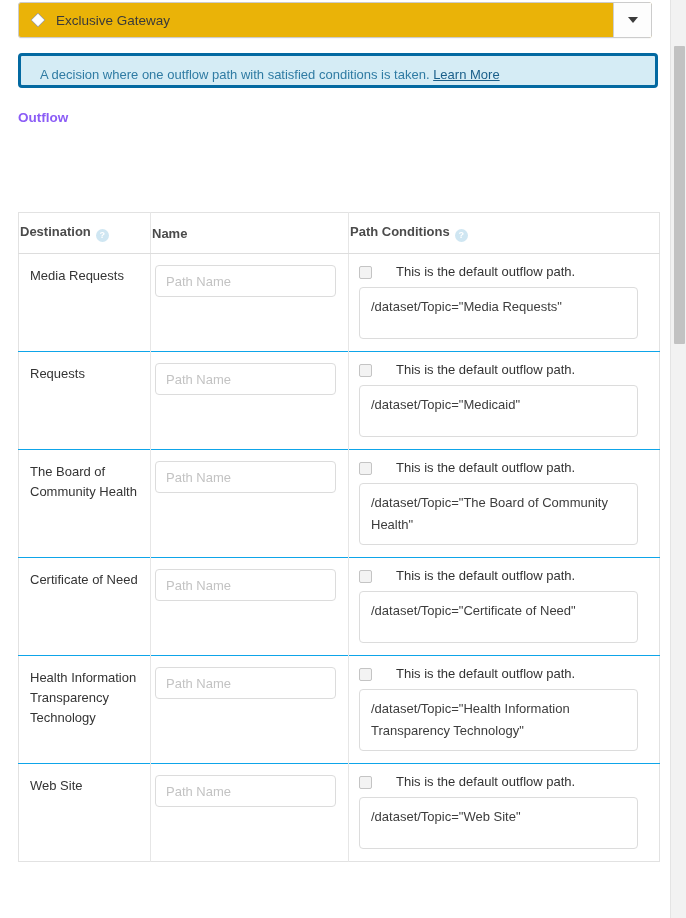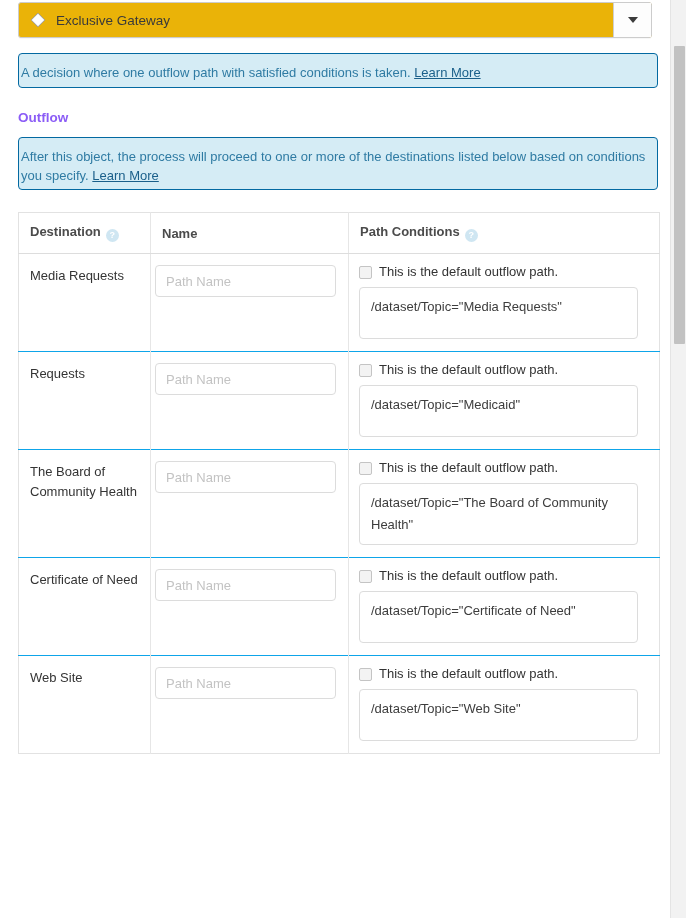--- a/index.html
+++ b/index.html
@@ -91,26 +91,26 @@
     width: 0; height: 0;
     border-left: 5px solid transparent;
     border-right: 5px solid transparent;
     border-top: 6px solid #3c3c3c;
   }
 
   
   .info-box {
     position: absolute;
     background: #d5ecf5;
-    border: 1px solid #0369a1;
+    border: 3px solid #0369a1;
     border-radius: 4px;
     color: #2f7ba3;
     font-size: 13px;
     line-height: 19px;
-    padding: 9px 2px;
+    padding: 9px 19px;
   }
   .info-box a, .info-box .link {
     color: #1a5f8a;
     text-decoration: underline;
     cursor: pointer;
   }
   #info-top {
     left: 18px; top: 53px;
     width: 640px;
     height: 35px;
@@ -142,21 +142,21 @@
   }
   .outflow-table col.c-dest { width: 132px; }
   .outflow-table col.c-name { width: 198px; }
   .outflow-table col.c-cond { width: 311px; }
 
   .outflow-table th {
     text-align: left;
     font-size: 13px;
     font-weight: bold;
     color: #4b4b4b;
-    padding: 11px 12px 11px 11px;
+    padding: 11px 12px 11px 1px;
     border-bottom: 1px solid #dddddd;
     border-right: 1px solid #e6e6e6;
     vertical-align: middle;
     background: #ffffff;
     white-space: nowrap;
   }
   .outflow-table th:last-child { border-right: none; }
 
   .help-icon {
     display: inline-block;
@@ -205,21 +205,21 @@
     font-size: 13px;
     color: #444444;
     font-family: "Liberation Sans", sans-serif;
     outline: none;
   }
   .path-name-input::placeholder { color: #c3c3c3; }
 
   .default-row {
     display: flex;
     align-items: center;
-    gap: 7px;
+    gap: 24px;
     margin-bottom: 7px;
   }
   .cb {
     width: 13px; height: 13px;
     flex: 0 0 auto;
     border: 1px solid #c4c4c4;
     border-radius: 2px;
     background: #f3f3f3;
     cursor: pointer;
     display: block;
@@ -272,24 +272,20 @@
       </div>
     </div>
 
     <div class="info-box" id="info-top">
       <span>A decision where one outflow path with satisfied conditions is taken.</span>
       <span class="link">Learn More</span>
     </div>
 
     <div class="section-title">Outflow</div>
 
-    <div class="info-box" id="info-outflow">
-      <span>After this object, the process will proceed to one or more of the destinations listed below based on conditions you specify.</span>
-      <span class="link">Learn More</span>
-    </div>
 
     <table class="outflow-table">
       <colgroup>
         <col class="c-dest">
           <col class="c-name">
           <col class="c-cond">
       </colgroup>
       <thead>
         <tr>
           <th>
@@ -342,20 +338,31 @@
             <td class="cell-name"><input type="text" class="path-name-input" placeholder="Path Name" style=""></td>
             <td class="cell-cond">
               <div class="default-row">
                 <span class="cb"></span>
                 <span class="default-label">This is the default outflow path.</span>
               </div>
               <div class="cond-area">/dataset/Topic="Certificate of Need"</div>
             </td>
           </tr>
           <tr>
+            <td class="cell-dest"><span>Health Information Transparency Technology</span></td>
+            <td class="cell-name"><input type="text" class="path-name-input" placeholder="Path Name" style=""></td>
+            <td class="cell-cond">
+              <div class="default-row">
+                <span class="cb"></span>
+                <span class="default-label">This is the default outflow path.</span>
+              </div>
+              <div class="cond-area">/dataset/Topic="Health Information Transparency Technology"</div>
+            </td>
+          </tr>
+          <tr>
             <td class="cell-dest"><span>Web Site</span></td>
             <td class="cell-name"><input type="text" class="path-name-input" placeholder="Path Name" style=""></td>
             <td class="cell-cond">
               <div class="default-row">
                 <span class="cb"></span>
                 <span class="default-label">This is the default outflow path.</span>
               </div>
               <div class="cond-area">/dataset/Topic="Web Site"</div>
             </td>
           </tr>

